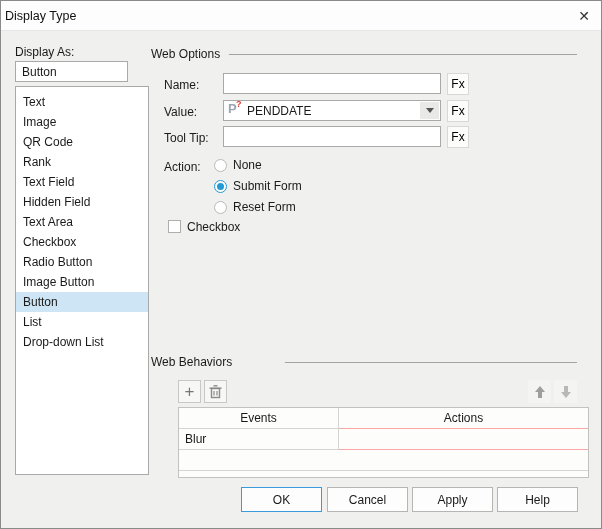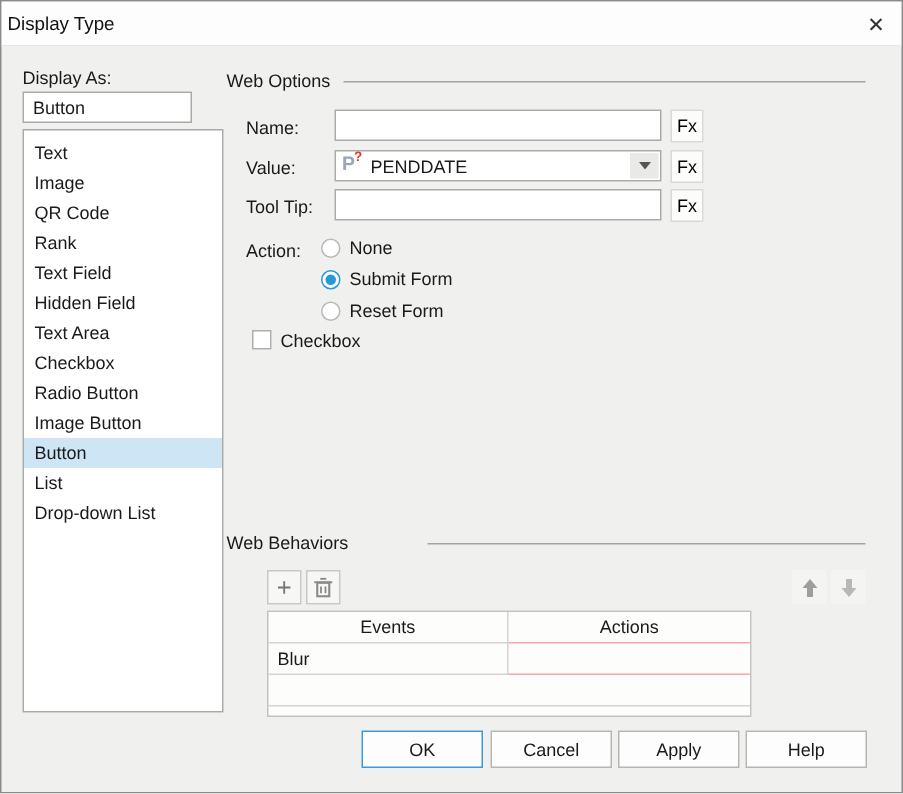--- a/index.html
+++ b/index.html
@@ -90,21 +90,21 @@
   .tool-btn.trash { left:203px; }
   .arrow-btn {
     position:absolute; top:379px; width:23px; height:23px;
     background:#f4f4f2; border:none;
     display:flex; align-items:center; justify-content:center; cursor:default;
   }
   .arrow-btn.up { left:527px; }
   .arrow-btn.down { left:553px; }
   
   .behavior-table {
-    position:absolute; left:177px; top:406px; width:323px; height:71px;
+    position:absolute; left:177px; top:406px; width:411px; height:71px;
     background:#fdfdfb; border:1px solid #c2c2c0;
   }
   .bt-row { display:flex; height:21px; }
   .bt-row .c1 {
     width:160px; border-right:1px solid #d4d4d2; border-bottom:1px solid #d4d4d2;
     line-height:20px;
   }
   .bt-row .c2 { flex:1; border-bottom:1px solid #fca5a5; line-height:20px; }
   .bt-row.hdr .c1, .bt-row.hdr .c2 { text-align:center; }
   .bt-row.body .c1 { padding-left:6px; }

